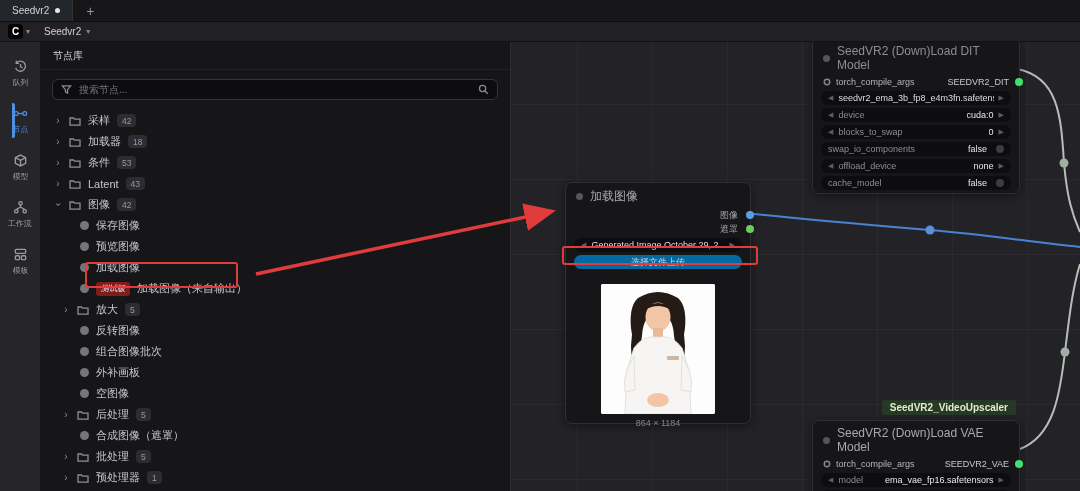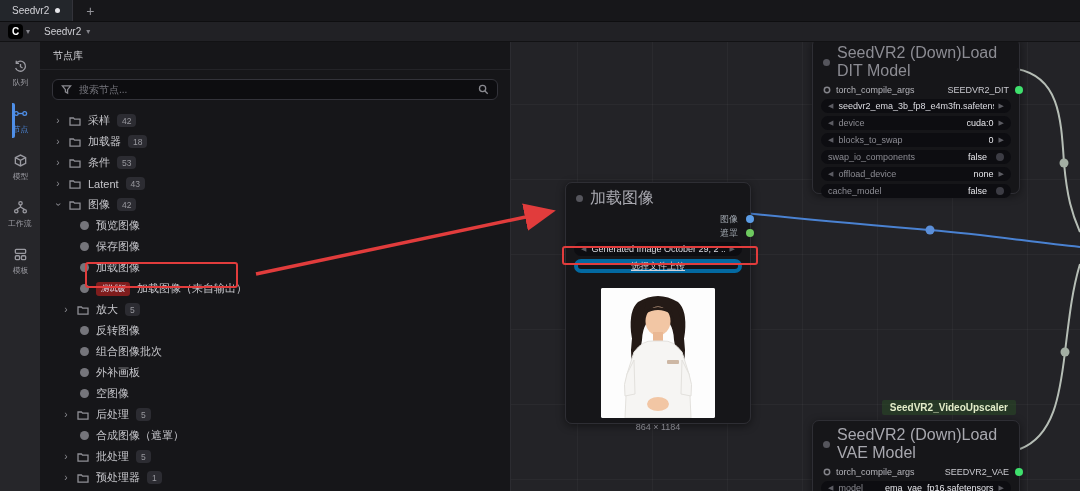--- a/index.html
+++ b/index.html
@@ -59,41 +59,41 @@
 
   
   .canvas { position:relative; flex:1; background-color:#232327; overflow:hidden;
     background-image:linear-gradient(rgba(255,255,255,.03) 1px, transparent 1px),
                      linear-gradient(90deg, rgba(255,255,255,.03) 1px, transparent 1px);
     background-size:75px 75px; background-position:-9px -13px; }
   .wires { position:absolute; inset:0; }
 
   .node { position:absolute; background:rgba(22,22,25,.96); border:1px solid #2e2e34; border-radius:7px;
     box-shadow:0 2px 8px rgba(0,0,0,.45); }
-  .ntitle { display:flex; align-items:center; gap:7px; padding:5px 10px 3px 10px; color:#a8a8af; font-size:16px; }
+  .ntitle { display:flex; align-items:center; gap:7px; padding:5px 10px 3px 10px; color:#a8a8af; font-size:12px; }
   .ntitle .tdot { width:7px; height:7px; border-radius:50%; background:#55555c; flex:none; }
   .node.dim .ntitle { color:#8c8c93; }
 
   .iorow { position:relative; display:flex; align-items:center; height:14px; padding:0 10px; font-size:9px; }
   .iorow .in { display:flex; align-items:center; gap:5px; color:#b4b4ba; }
   .iorow .in svg { width:8px; height:8px; stroke:#84848a; fill:none; stroke-width:1.5; }
   .iorow .out { margin-left:auto; color:#c9c9cf; }
   .outdot { position:absolute; right:-4px; top:50%; transform:translateY(-50%); width:8px; height:8px;
     border-radius:50%; }
   .iorow.right-only { justify-content:flex-end; color:#9aa0a8; padding-right:12px; }
 
   .widgets { padding:2px 8px 6px 8px; }
   .widget { height:14px; margin-bottom:3px; background:#0d0d11; border-radius:8px; display:flex;
     align-items:center; padding:0 7px; font-size:9px; gap:5px; }
   .widget .warr { color:#5c5c63; font-size:7px; flex:none; }
   .widget .wlabel { color:#8c8c93; }
   .widget .wval { margin-left:auto; color:#e7e7ec; white-space:nowrap; overflow:hidden; }
   .widget .wval.left { margin-left:0; flex:1; text-align:left; color:#dcdce2; }
   .widget .tdot2 { width:8px; height:8px; border-radius:50%; background:#3c3c44; flex:none; margin-left:4px; }
-  .widget.wbutton { background:#141418; border:4px solid #0369a1; justify-content:center; color:#d2d2d8;text-decoration:underline; }
+  .widget.wbutton { background:#141418; border:7px solid #0369a1; justify-content:center; color:#d2d2d8; }
 
   .preview { width:114px; height:130px; margin:6px auto 0 auto; background:#fff; border-radius:2px; overflow:hidden; }
   .size-label { text-align:center; color:#85858c; font-size:9px; margin-top:4px; }
 
   .group-label { position:absolute; padding:2px 8px; background:rgba(42,74,38,.55); color:#e3ecc9;
     font-size:10px; font-weight:bold; border-radius:2px; }
 
   
   .red-box { position:absolute; border:2.5px solid #e13c3c; border-radius:3px; z-index:60; }
   .annot { position:absolute; inset:0; z-index:55; pointer-events:none; }
@@ -224,25 +224,25 @@
             <span class="ficon">
               <svg viewBox="0 0 12 12">
                 <path d="M1 3 h3.4 l1.2 1.2 H11 v6 H1 Z"></path>
               </svg>
             </span>
             <span>图像</span>
             <span class="cnt">42</span>
           </div>
           <div class="tree-row leaf">
             <span class="ldot"></span>
+            <span>保存图像</span>
+          </div>
+          <div class="tree-row leaf">
+            <span class="ldot"></span>
             <span>预览图像</span>
-          </div>
-          <div class="tree-row leaf">
-            <span class="ldot"></span>
-            <span>保存图像</span>
           </div>
           <div class="tree-row leaf">
             <span class="ldot"></span>
             <span>加载图像</span>
           </div>
           <div class="tree-row leaf">
             <span class="ldot"></span>
             <span class="beta">测试版</span>
             <span>加载图像（来自输出）</span>
           </div>

